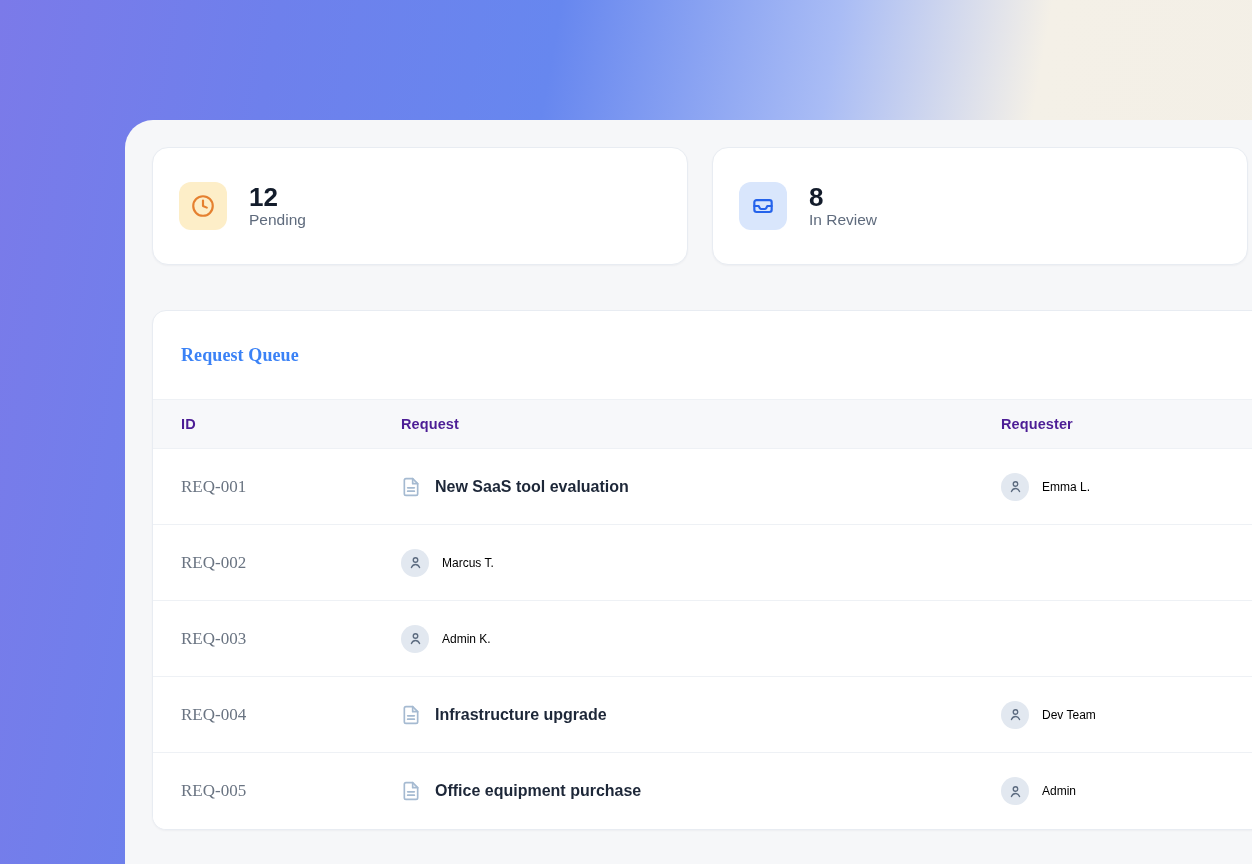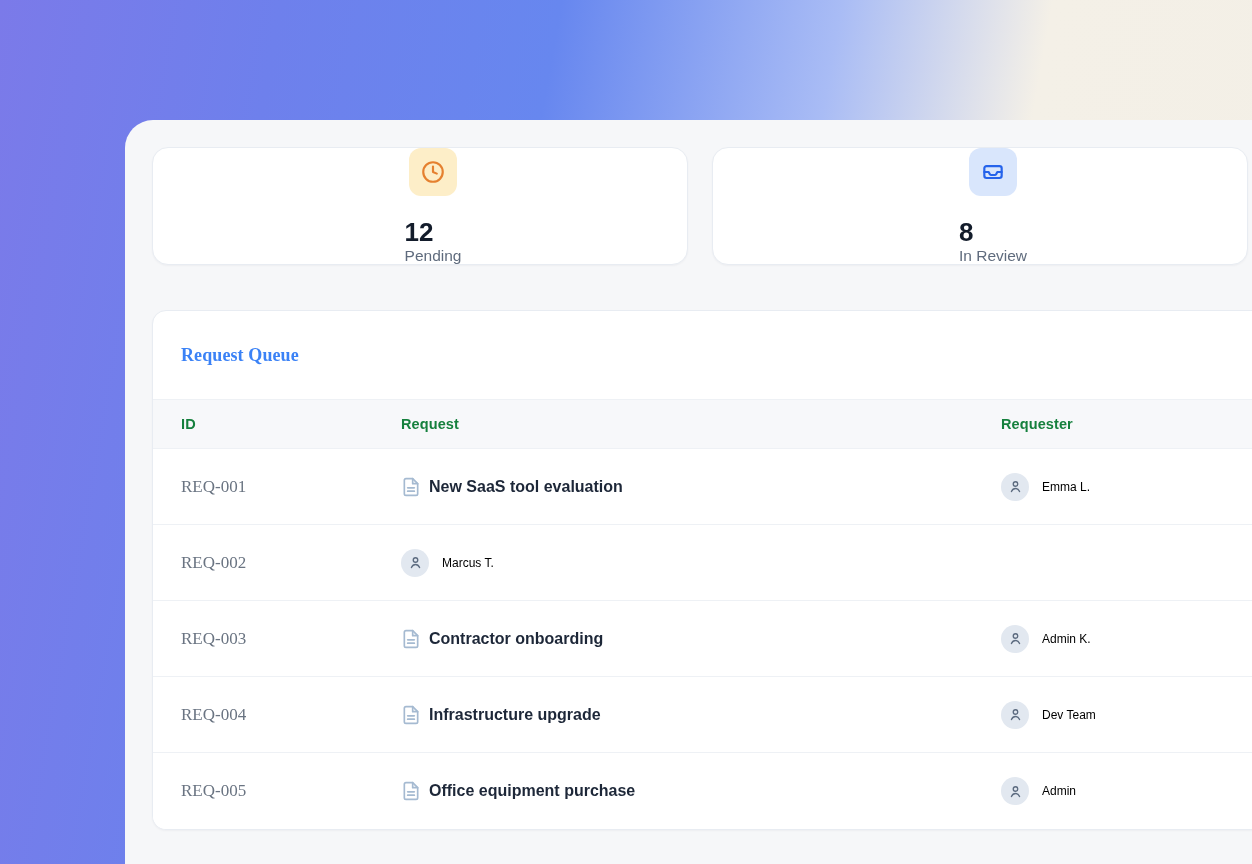--- a/index.html
+++ b/index.html
@@ -24,21 +24,20 @@
   
   .stats-row { display: flex; gap: 24px; }
   .stat-card {
     width: 536px; height: 118px;
     background: #ffffff;
     border: 1px solid #e8ecf2;
     border-radius: 16px;
     display: flex; align-items: center;
     padding-left: 26px; gap: 22px;
     box-shadow: 0 1px 2px rgba(16,24,40,0.04);
-    flex-direction: column;
   }
   .stat-icon {
     width: 48px; height: 48px;
     border-radius: 12px;
     display: flex; align-items: center; justify-content: center;
     flex: 0 0 auto;
   }
   .stat-icon.amber { background: #fdeec8; color: #e5802f; }
   .stat-icon.blue  { background: #d9e6fc; color: #2563eb; }
   .stat-value { font-size: 26px; font-weight: 700; color: #131c2b; line-height: 1.1; }
@@ -67,30 +66,30 @@
     align-items: center;
     padding-left: 28px;
   }
   .table-header {
     height: 50px;
     background: #f7f8fa;
     border-top: 1px solid #eef1f5;
     border-bottom: 1px solid #eef1f5;
   }
   .table-header .col {
-    font-size: 14.5px; font-weight: 600; color: #15803d; letter-spacing: .1px;
+    font-size: 14.5px; font-weight: 600; color: #4c1d95; letter-spacing: .1px;
   }
   .table-row { height: 76px; border-bottom: 1px solid #eef1f5; background: #ffffff; }
   .table-row:last-child { border-bottom: none; }
 
   .cell-id {
     font-family: Liberation Serif, serif;
     font-size: 17px; color: #6a7482;
   }
-  .cell-request { display: flex; align-items: center; gap: 8px; }
+  .cell-request { display: flex; align-items: center; gap: 14px; }
   .doc-icon { color: #a5bad1; display: flex; flex: 0 0 auto; }
   .request-title { font-size: 16px; font-weight: 600; color: #1d2738; }
 
   .cell-requester { display: flex; align-items: center; gap: 13px; }
   .avatar {
     width: 28px; height: 28px; border-radius: 50%;
     background: #e2e8f0; color: #5d6c80;
     display: flex; align-items: center; justify-content: center;
     flex: 0 0 auto;
   }
@@ -177,31 +176,20 @@
             <circle cx="12" cy="8" r="3.6"></circle>
             <path d="M5.5 20c1.4-3.2 3.8-4.8 6.5-4.8s5.1 1.6 6.5 4.8"></path>
           </svg>
         </span>
         <span class="requester-name">Marcus T.</span>
       </div>
     </div>
 
     <div class="grid-row table-row">
       <div class="cell-id">REQ-003</div>
-      <div class="cell-request">
-        <span class="doc-icon">
-          <svg width="20" height="20" viewBox="0 0 24 24" fill="none" stroke="currentColor" stroke-width="2" stroke-linecap="round" stroke-linejoin="round">
-            <path d="M14 2H6a2 2 0 0 0-2 2v16a2 2 0 0 0 2 2h12a2 2 0 0 0 2-2V8z"></path>
-            <polyline points="14 2 14 8 20 8"></polyline>
-            <line x1="8" y1="13" x2="16" y2="13"></line>
-            <line x1="8" y1="17" x2="16" y2="17"></line>
-          </svg>
-        </span>
-        <span class="request-title">Contractor onboarding</span>
-      </div>
       <div class="cell-requester">
         <span class="avatar">
           <svg width="15" height="15" viewBox="0 0 24 24" fill="none" stroke="currentColor" stroke-width="2.2" stroke-linecap="round" stroke-linejoin="round">
             <circle cx="12" cy="8" r="3.6"></circle>
             <path d="M5.5 20c1.4-3.2 3.8-4.8 6.5-4.8s5.1 1.6 6.5 4.8"></path>
           </svg>
         </span>
         <span class="requester-name">Admin K.</span>
       </div>
     </div>

